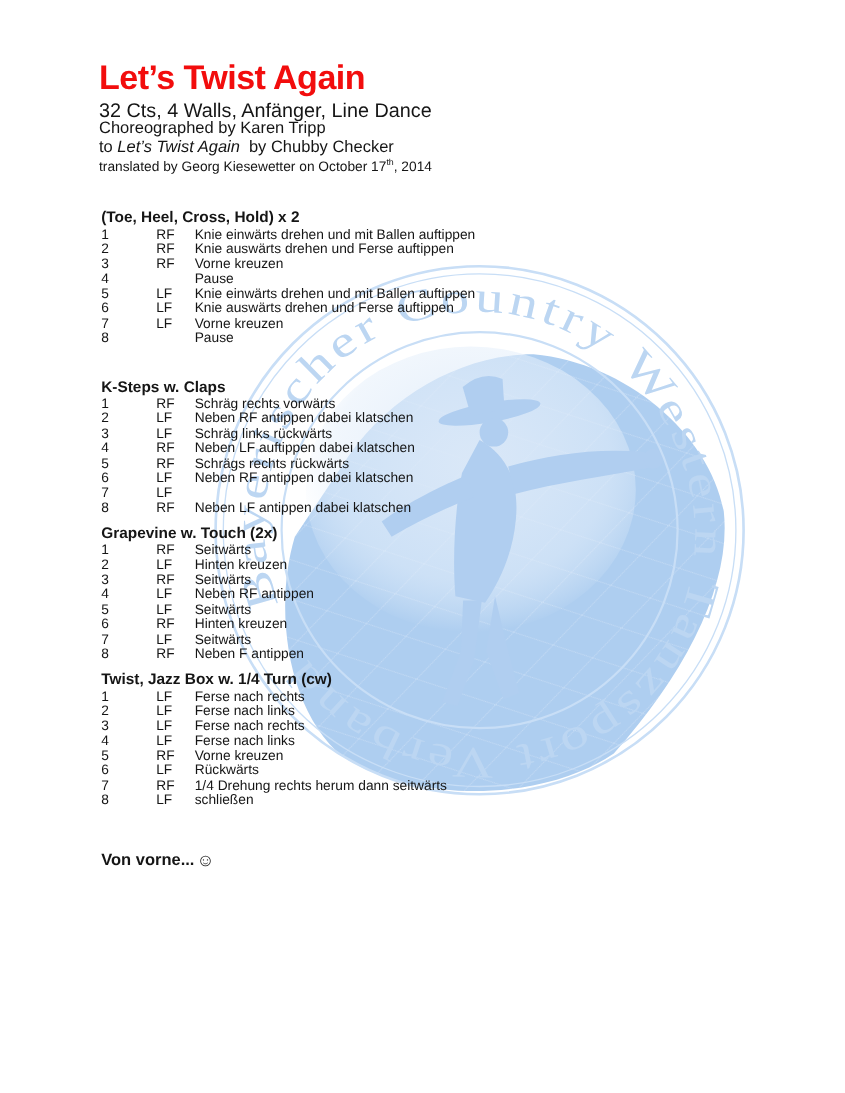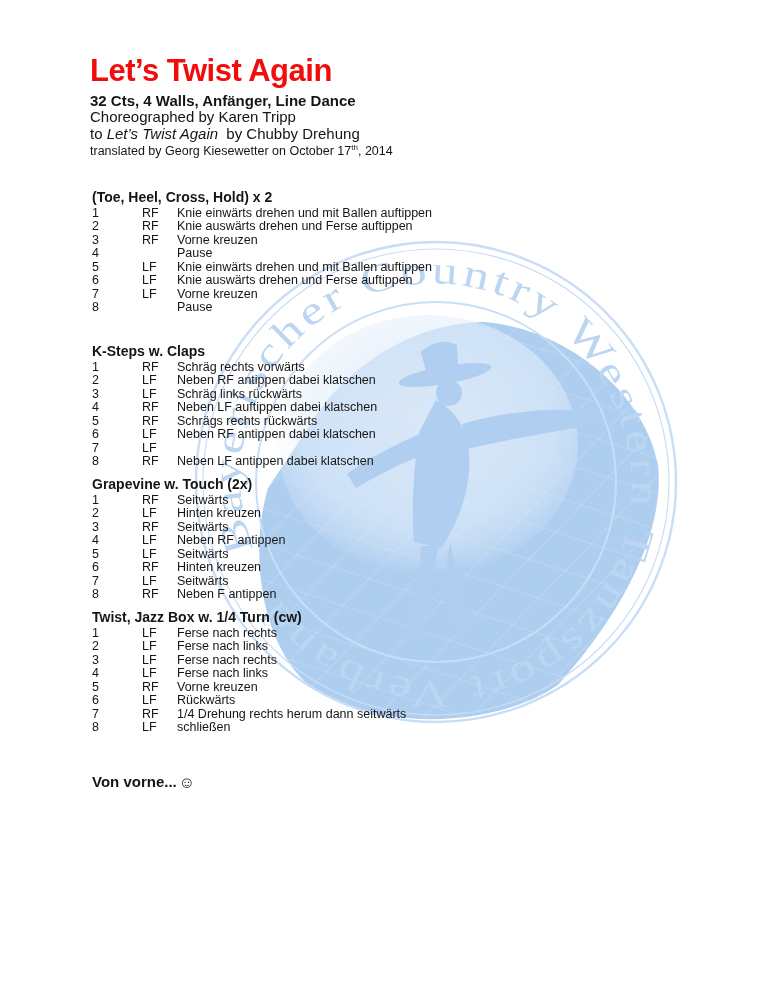--- a/index.html
+++ b/index.html
@@ -7,21 +7,21 @@
     width:768px;height:994px;position:relative;background:#ffffff;
     font-family:"Liberation Sans", sans-serif;color:#151515;overflow:hidden;
   }
   .watermark{position:absolute;left:0;top:0;pointer-events:none;z-index:0;}
   main{position:absolute;left:0;top:0;width:663px;height:994px;z-index:1;}
 
   .header{position:absolute;left:90px;top:54px;width:560px;}
   .page-title{
     margin:0;font-size:31px;font-weight:bold;letter-spacing:-0.5px;line-height:34px;
   }
-  .meta{font-size:15px;font-weight:bold;line-height:17px;margin-top:4px;}
+  .meta{font-size:18px;font-weight:normal;line-height:17px;margin-top:4px;}
   .hline{font-size:15px;line-height:16.5px;}
   .song-italic{font-style:italic;}
   .song-after{margin-left:4px;}
   .translated{font-size:12.5px;line-height:14px;margin-top:2px;}
   .translated sup{font-size:8px;vertical-align:super;line-height:0;}
 
   .section{position:absolute;left:92px;width:560px;}
   .section h2{margin:0 0 2px 0;font-size:14px;line-height:15px;font-weight:bold;}
   .step{display:grid;grid-template-columns:50px 35px auto;font-size:12.5px;line-height:13.45px;}
   .c-count,.c-foot,.c-text{white-space:nowrap;}
@@ -77,21 +77,21 @@
     <textPath href="#ringPath" startOffset="6" textLength="1185" lengthAdjust="spacingAndGlyphs">Bayerischer Country Western Tanzsport Verband</textPath>
   </text>
 </svg>
 
 <main>
   <header class="header">
     <h1 class="page-title" style="color: rgb(242, 13, 13);">Let’s Twist Again</h1>
     <div class="meta">32 Cts, 4 Walls, Anfänger, Line Dance</div>
     <div class="hline">Choreographed by Karen Tripp</div>
     <div class="hline">
-      <span>to </span><span class="song-italic">Let’s Twist Again</span><span class="song-after"> by Chubby Drehung</span>
+      <span>to </span><span class="song-italic">Let’s Twist Again</span><span class="song-after"> by Chubby Checker</span>
     </div>
     <div class="translated">
       <span>translated by Georg Kiesewetter on October 17</span><sup>th</sup><span>, 2014</span>
     </div>
   </header>
 
   <div>
       <section class="section" style="top: 190px;">
         <h2>(Toe, Heel, Cross, Hold) x 2</h2>
         <div class="step">

